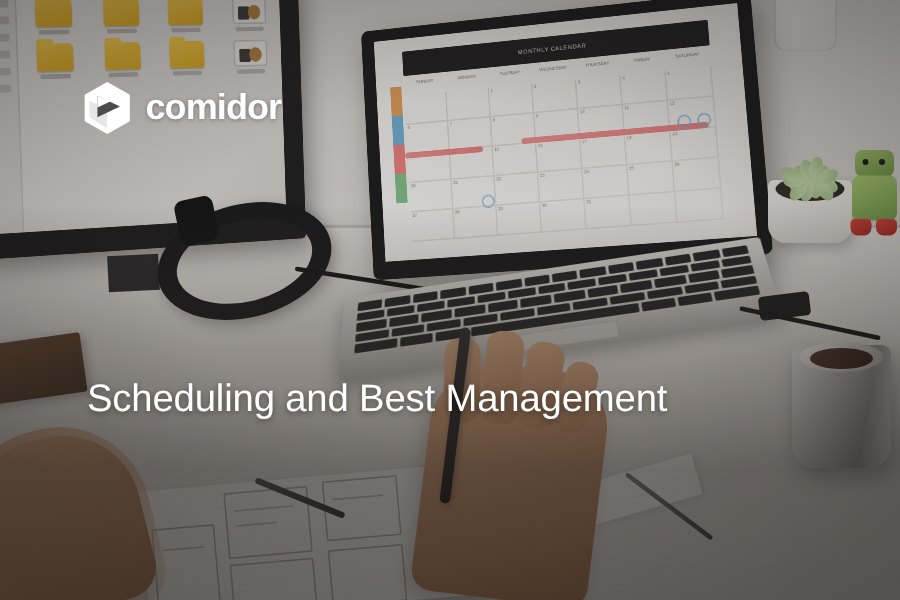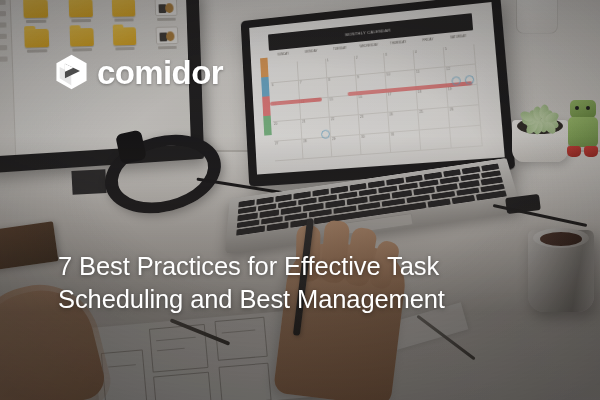--- a/index.html
+++ b/index.html
@@ -191,21 +191,21 @@
                rgba(36,31,28,.52) 100%);
              z-index:20; }
   .vignette { position:absolute; inset:0; z-index:21;
               background:radial-gradient(ellipse 78% 68% at 50% 44%,
                 rgba(0,0,0,0) 40%, rgba(0,0,0,.30) 100%); }
 
   
   .brand { position:absolute; left:55px; top:54px; z-index:30;
            display:flex; align-items:center; gap:9px; }
   .brand-mark { width:33px; height:36px; flex:none; }
-  .brand-text { font-size:33px; font-weight:700; color:#fff; letter-spacing:-.6px;
+  .brand-text { font-size:24px; font-weight:700; color:#fff; letter-spacing:-.6px;
                 line-height:1; text-shadow:0 1px 3px rgba(0,0,0,.34); }
 
   .headline { position:absolute; left:58px; top:250px; width:470px; z-index:30;
               color:#fff; font-size:25.5px; font-weight:400; line-height:1.30;
               letter-spacing:-.1px; text-shadow:0 1px 4px rgba(0,0,0,.42); }
   .headline .ln { display:block; }
 </style>
 </head>
 <body>
 
@@ -542,17 +542,16 @@
       <polygon points="50,22 86,40 50,58 14,40" fill="#ffffff"></polygon>
       <path d="M14,40 L50,58 L50,96 L14,74 Z" fill="#e6e6e6"></path>
       <path d="M86,40 L50,58 L50,96 L86,74 Z" fill="#ffffff"></path>
       <path d="M30,30 L76,52 L30,74 Z" fill="#4c4c4c"></path>
       <path d="M30,30 L56,42 L30,54 Z" fill="#ffffff"></path>
     </svg>
     <span class="brand-text">comidor</span>
   </div>
 
   <h1 class="headline">
-    <span class="ln">7 Best Practices for Effective Task</span>
     <span class="ln">Scheduling and Best Management</span>
   </h1>
 
 </div>
 
 </body></html>

